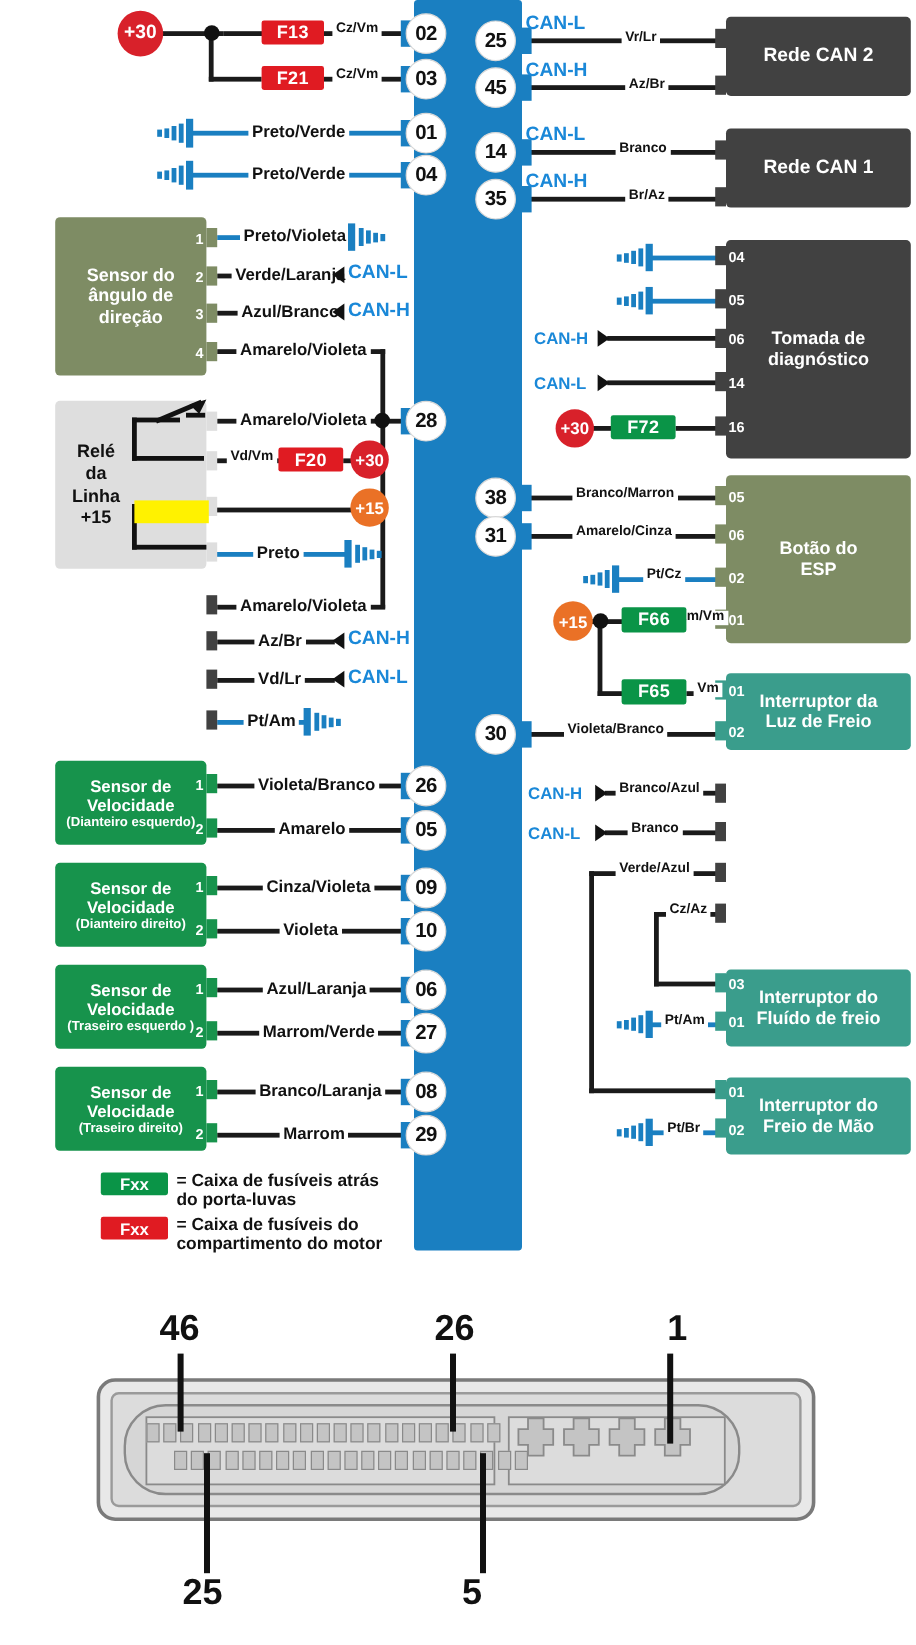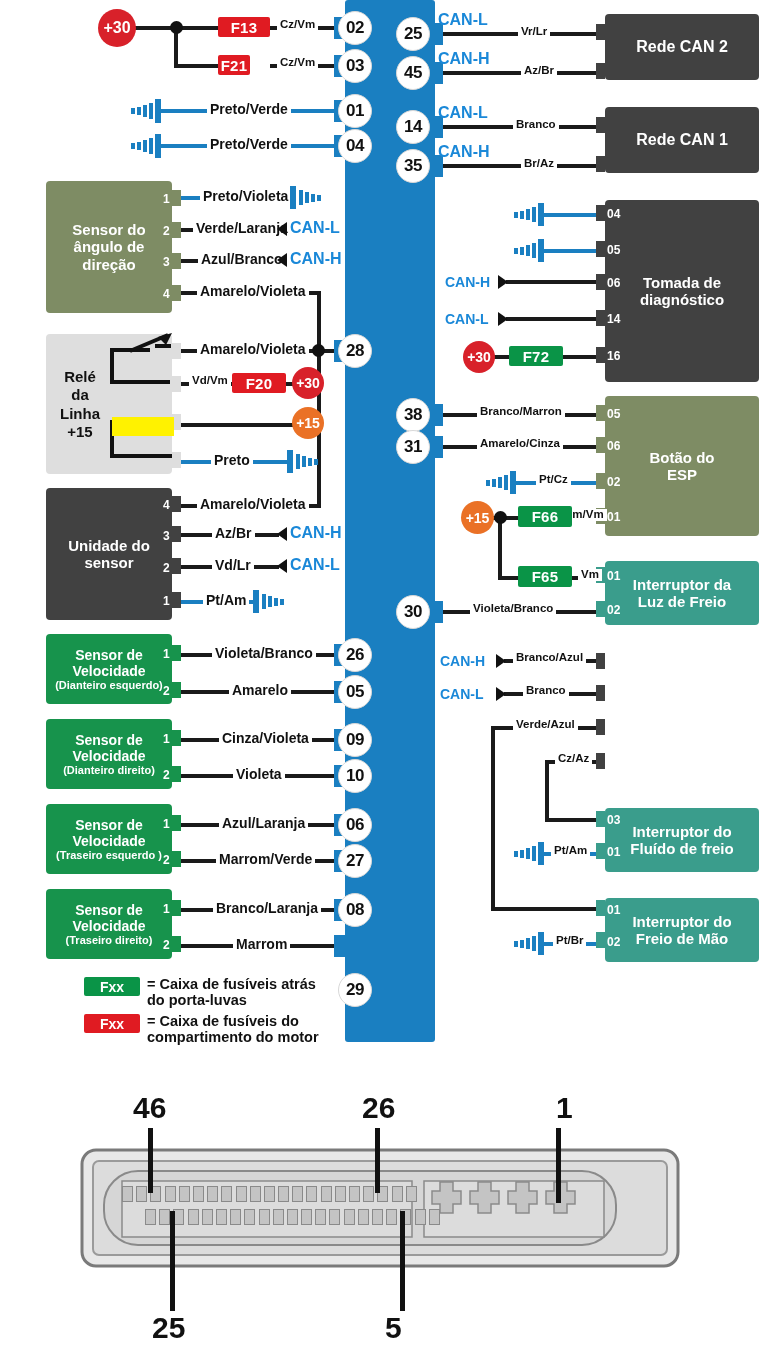--- a/index.html
+++ b/index.html
@@ -155,21 +155,21 @@
   <div class="abs dot" style="left:170px;top:21px;"></div>
 
   <div class="abs wirev" style="left:174px;top:26px;height:42px;"></div>
   <div class="abs wireh" style="left:174px;top:64px;width:44px;"></div>
 
   <div class="abs wireh" style="left:186px;top:26px;width:36px;"></div>
   <div class="abs fuse fuse-red" style="left:218px;top:17px;width:52px;height:20px;">F13</div>
   <div class="abs wireh" style="left:270px;top:26px;width:76px;"></div>
   <div class="abs wlabel sm" style="left:277px;top:19px;">Cz/Vm</div>
 
-  <div class="abs fuse fuse-red" style="left:218px;top:55px;width:32px;height:20px;">F21</div>
+  <div class="abs fuse fuse-red" style="left:218px;top:55px;width:52px;height:20px;">F21</div>
   <div class="abs wireh" style="left:270px;top:64px;width:76px;"></div>
   <div class="abs wlabel sm" style="left:277px;top:57px;">Cz/Vm</div>
 
   <div class="abs pintab" style="left:334px;top:17px;"></div>
   <div class="abs pin" style="left:338px;top:11px;">02</div>
 
   <div class="abs pintab" style="left:334px;top:55px;"></div>
   <div class="abs pin" style="left:338px;top:49px;">03</div>
 
   <svg class="abs gnd" style="left:127px;top:98px;" width="38" height="26" viewBox="0 0 38 26">
@@ -326,24 +326,20 @@
     <rect x="11" y="4" width="4" height="15" fill="#1a7fc1"></rect>
     <rect x="17" y="6" width="4" height="11" fill="#1a7fc1"></rect>
     <rect x="23" y="8" width="4" height="8" fill="#1a7fc1"></rect>
     <rect x="29" y="9" width="4" height="6" fill="#1a7fc1"></rect>
   </svg>
 
   <div class="abs notch n-dark" style="left:172px;top:496px;"></div>
   <div class="abs notch n-dark" style="left:172px;top:526px;"></div>
   <div class="abs notch n-dark" style="left:172px;top:558px;"></div>
   <div class="abs notch n-dark" style="left:172px;top:592px;"></div>
-  <div class="abs box box-dark" style="left:46px;top:488px;width:126px;height:132px;font-size:15px;flex-direction:column;">
-    <span>Unidade do</span>
-    <span>sensor</span>
-  </div>
   <div class="abs pnum" style="left:163px;top:499px;">4</div>
   <div class="abs pnum" style="left:163px;top:530px;">3</div>
   <div class="abs pnum" style="left:163px;top:562px;">2</div>
   <div class="abs pnum" style="left:163px;top:595px;">1</div>
 
   <div class="abs wireh" style="left:181px;top:504px;width:140px;"></div>
   <div class="abs wlabel" style="left:197px;top:497px;">Amarelo/Violeta</div>
   <div class="abs wirev" style="left:317px;top:349px;height:158px;"></div>
 
   <div class="abs wireh" style="left:181px;top:533px;width:98px;"></div>
@@ -433,21 +429,21 @@
   </div>
   <div class="abs pnum" style="left:163px;top:903px;">1</div>
   <div class="abs pnum" style="left:163px;top:939px;">2</div>
   <div class="abs wireh" style="left:181px;top:908px;width:165px;"></div>
   <div class="abs wlabel" style="left:213px;top:901px;">Branco/Laranja</div>
   <div class="abs wireh" style="left:181px;top:944px;width:165px;"></div>
   <div class="abs wlabel" style="left:233px;top:937px;">Marrom</div>
   <div class="abs pintab" style="left:334px;top:899px;"></div>
   <div class="abs pin" style="left:338px;top:893px;">08</div>
   <div class="abs pintab" style="left:334px;top:935px;"></div>
-  <div class="abs pin" style="left:338px;top:929px;margin-top:44px;">29</div>
+  <div class="abs pin" style="left:338px;top:929px;">29</div>
 
   <div class="abs legend-row" style="left:84px;top:976px;width:250px;">
     <div class="legend-chip fuse-green">Fxx</div>
     <div class="legend-text">= Caixa de fusíveis atrás
 do porta-luvas</div>
   </div>
   <div class="abs legend-row" style="left:84px;top:1013px;width:255px;">
     <div class="legend-chip fuse-red">Fxx</div>
     <div class="legend-text">= Caixa de fusíveis do
 compartimento do motor</div>

